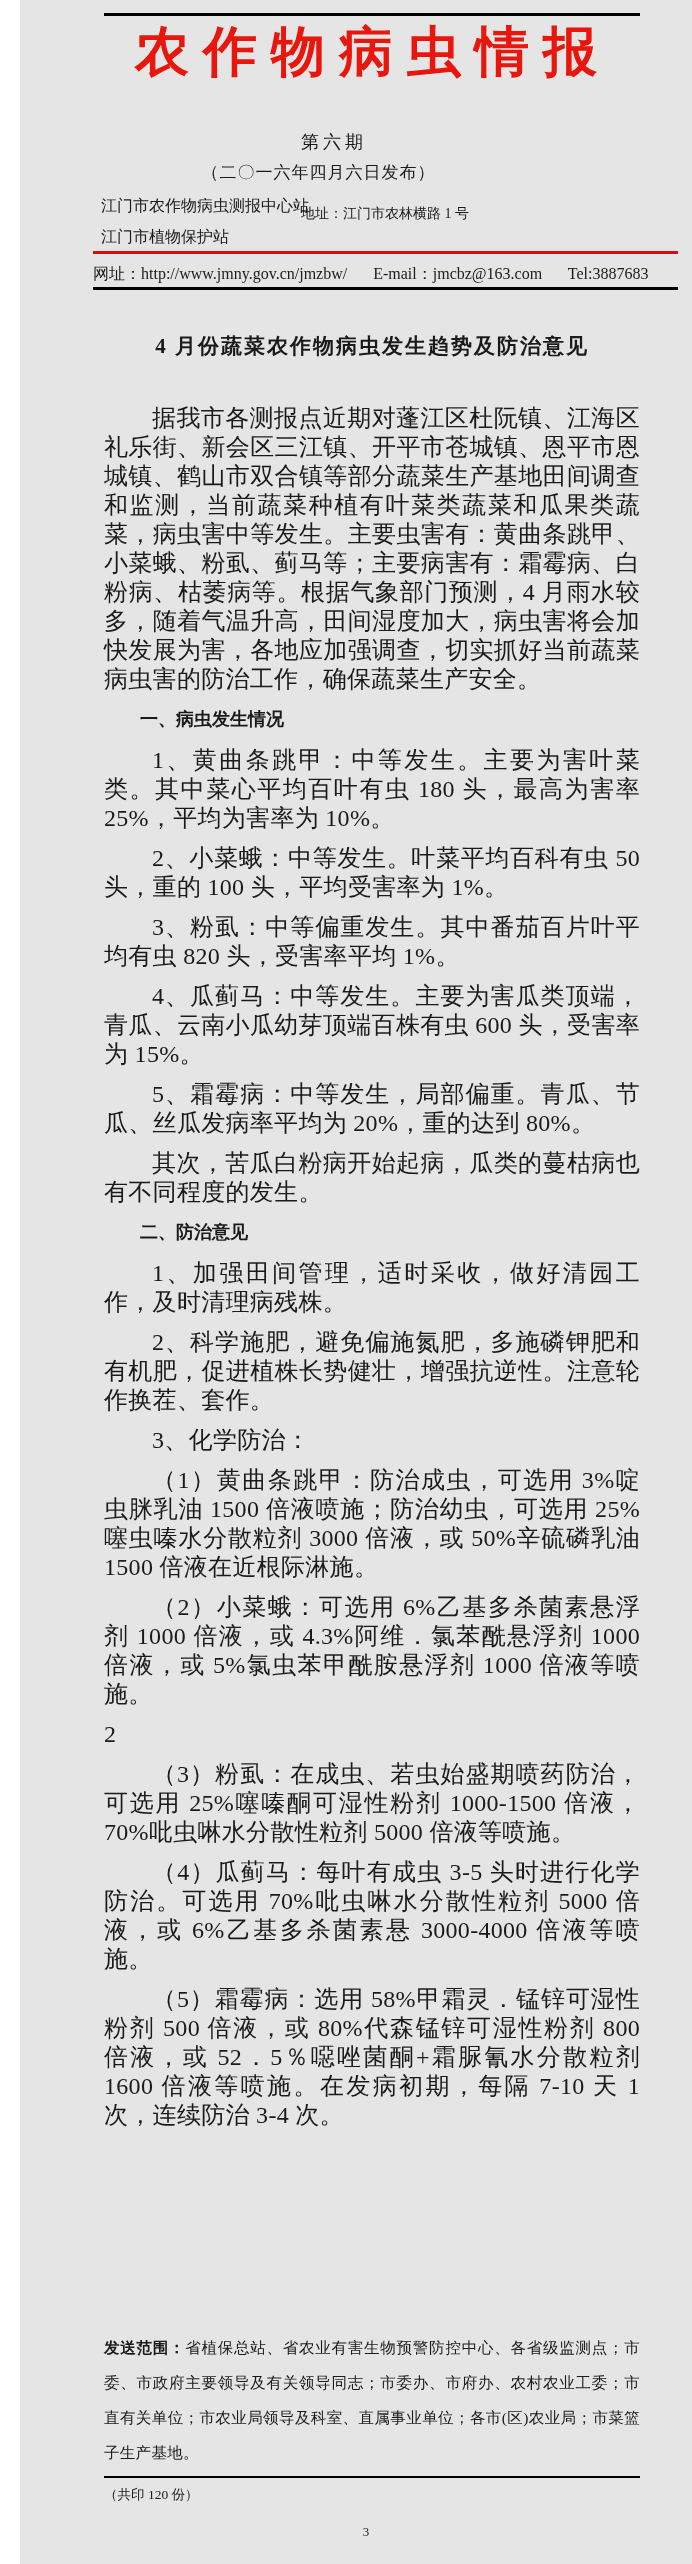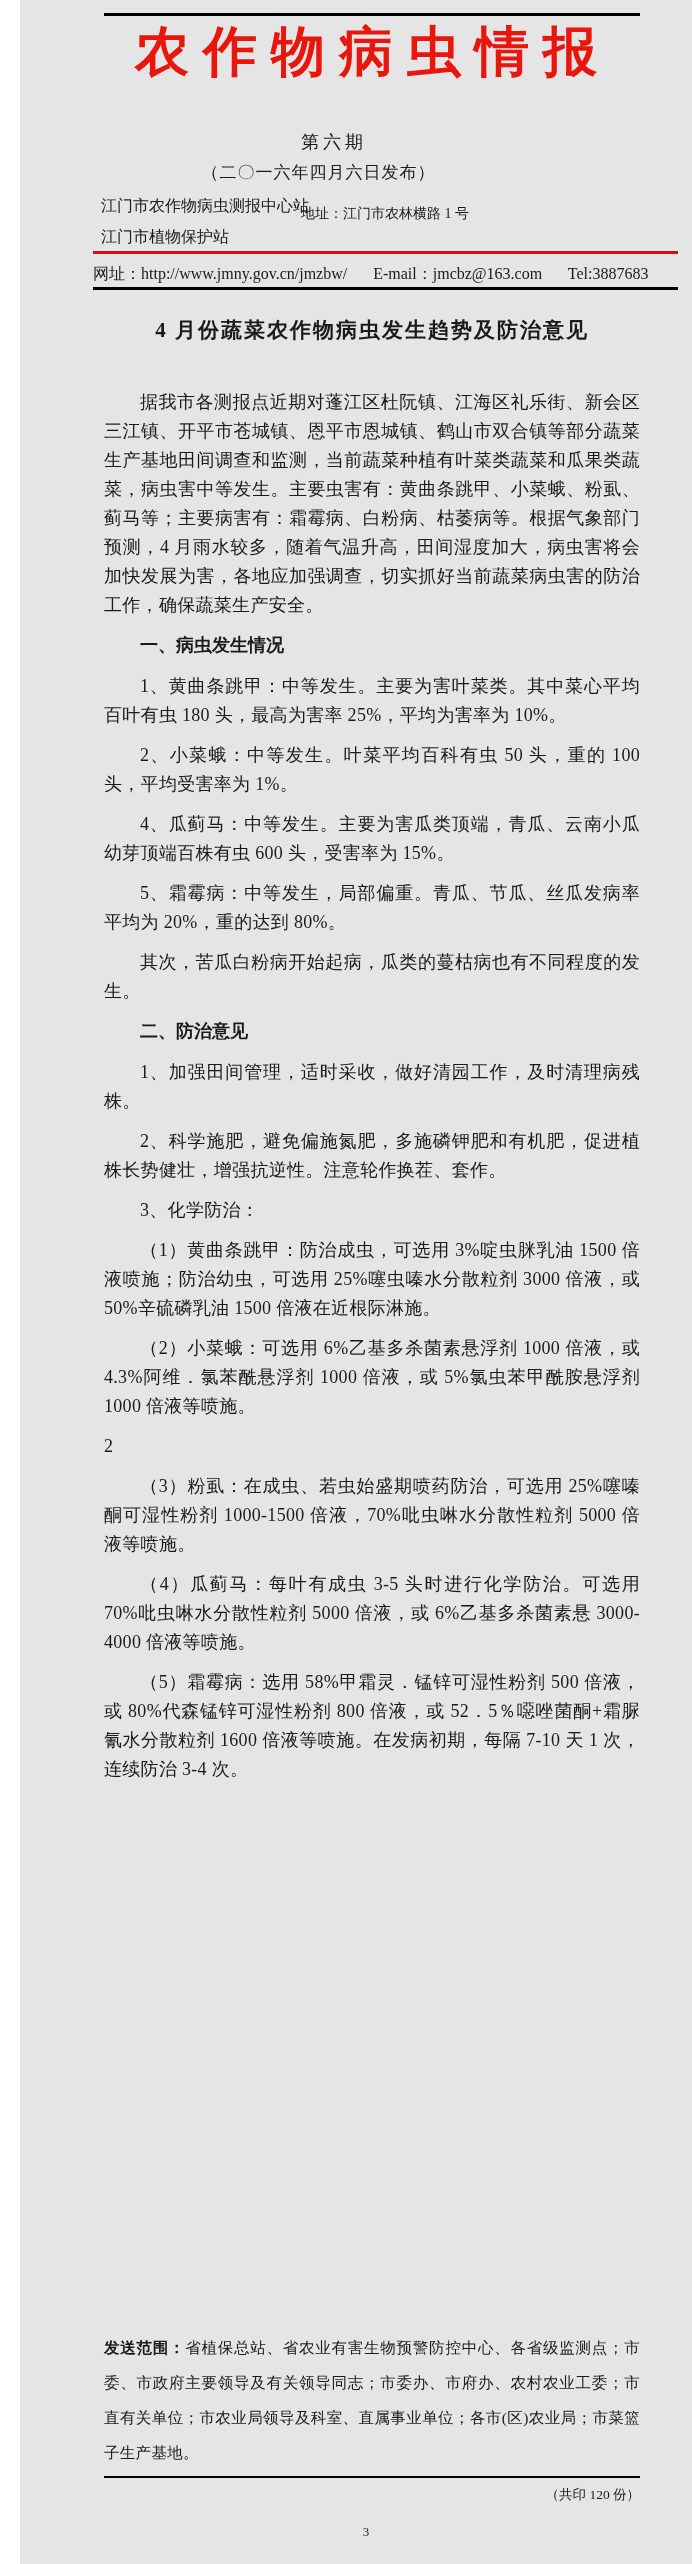--- a/index.html
+++ b/index.html
@@ -88,34 +88,34 @@
     left: 73px;
     right: 34px;
     font-size: 16px;
     white-space: nowrap;
   }
   .contact span { margin-right: 22px; }
   .contact span:last-child { margin-right: 0; }
 
   .article {
     position: absolute;
-    top: 316px;
+    top: 332px;
     left: 84px;
     right: 72px;
   }
   .article-title {
     text-align: center;
     font-size: 21px;
     font-weight: bold;
     letter-spacing: 2px;
     margin: 0 0 44px 0;
   }
   .article p {
     margin: 0 0 11px 0;
-    font-size: 18px;
+    font-size: 24px;
     line-height: 29px;
     text-align: justify;
     text-indent: 2em;
     letter-spacing: 0.3px;
   }
   .article h3 {
     margin: 2px 0 12px 0;
     font-size: 18px;
     line-height: 29px;
     font-weight: bold;
@@ -141,21 +141,21 @@
     letter-spacing: 0.3px;
     margin: 0 0 6px 0;
   }
   .distribution .dist-label { font-weight: bold; }
   .footer-rule {
     height: 2px;
     background: #000;
     margin: 6px 0 8px 0;
   }
   .print-count {
-    text-align: right;
+    text-align: left;
     font-size: 13.5px;
   }
   .page3 {
     position: absolute;
     top: 2524px;
     left: 0; width: 692px;
     text-align: center;
     font-size: 13px;
   }
 </style>
@@ -190,20 +190,21 @@
   <div class="rule rule-black2"></div>
 
   <div class="article">
     <div class="article-title">4 月份蔬菜农作物病虫发生趋势及防治意见</div>
 
     <p>据我市各测报点近期对蓬江区杜阮镇、江海区礼乐街、新会区三江镇、开平市苍城镇、恩平市恩城镇、鹤山市双合镇等部分蔬菜生产基地田间调查和监测，当前蔬菜种植有叶菜类蔬菜和瓜果类蔬菜，病虫害中等发生。主要虫害有：黄曲条跳甲、小菜蛾、粉虱、蓟马等；主要病害有：霜霉病、白粉病、枯萎病等。根据气象部门预测，4 月雨水较多，随着气温升高，田间湿度加大，病虫害将会加快发展为害，各地应加强调查，切实抓好当前蔬菜病虫害的防治工作，确保蔬菜生产安全。</p>
 
     <h3>一、病虫发生情况</h3>
     <p>1、黄曲条跳甲：中等发生。主要为害叶菜类。其中菜心平均百叶有虫 180 头，最高为害率 25%，平均为害率为 10%。</p>
     <p>2、小菜蛾：中等发生。叶菜平均百科有虫 50 头，重的 100 头，平均受害率为 1%。</p>
+    <p>3、粉虱：中等偏重发生。其中番茄百片叶平均有虫 820 头，受害率平均 1%。</p>
     <p>4、瓜蓟马：中等发生。主要为害瓜类顶端，青瓜、云南小瓜幼芽顶端百株有虫 600 头，受害率为 15%。</p>
     <p>5、霜霉病：中等发生，局部偏重。青瓜、节瓜、丝瓜发病率平均为 20%，重的达到 80%。</p>
     <p>其次，苦瓜白粉病开始起病，瓜类的蔓枯病也有不同程度的发生。</p>
 
     <h3>二、防治意见</h3>
     <p>1、加强田间管理，适时采收，做好清园工作，及时清理病残株。</p>
     <p>2、科学施肥，避免偏施氮肥，多施磷钾肥和有机肥，促进植株长势健壮，增强抗逆性。注意轮作换茬、套作。</p>
     <p>3、化学防治：</p>
     <p>（1）黄曲条跳甲：防治成虫，可选用 3%啶虫脒乳油 1500 倍液喷施；防治幼虫，可选用 25%噻虫嗪水分散粒剂 3000 倍液，或 50%辛硫磷乳油 1500 倍液在近根际淋施。</p>
     <p>（2）小菜蛾：可选用 6%乙基多杀菌素悬浮剂 1000 倍液，或 4.3%阿维．氯苯酰悬浮剂 1000 倍液，或 5%氯虫苯甲酰胺悬浮剂 1000 倍液等喷施。</p>

